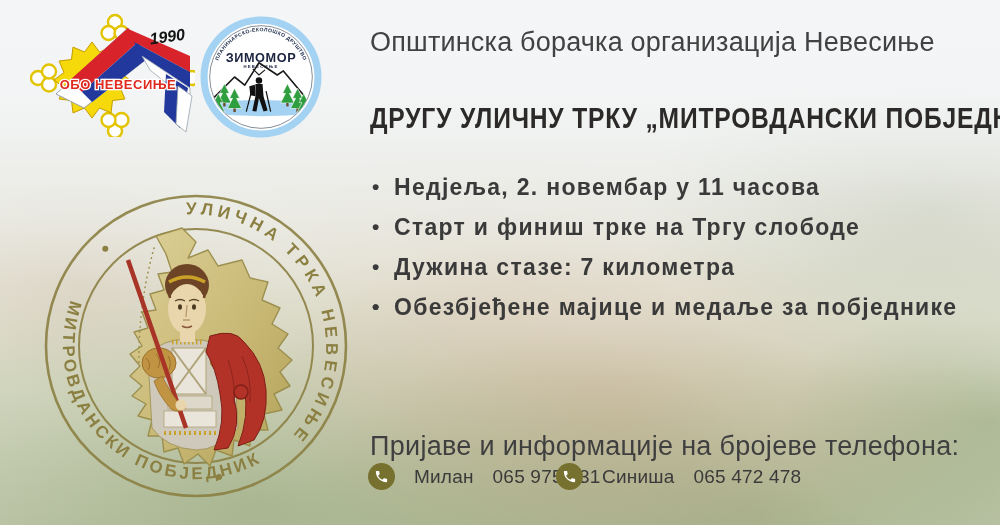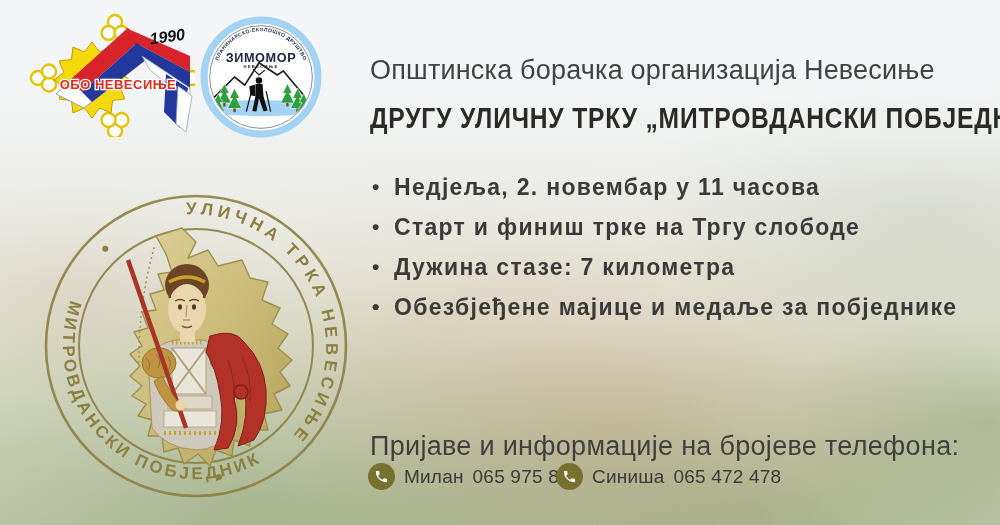--- a/index.html
+++ b/index.html
@@ -28,31 +28,31 @@
       rgba(240,241,238,.62) 36%,
       rgba(238,237,228,.30) 54%,
       rgba(236,233,222,.12) 72%,
       rgba(235,231,218,0) 100%);
   }
   
   .logo-obo{position:absolute;left:30px;top:12px;width:165px;height:125px;}
   .logo-zimomor{position:absolute;left:200px;top:16px;width:122px;height:122px;}
   
   .org-lines{position:absolute;left:370px;top:24px;font-size:27px;line-height:37px;
-    color:#424242;letter-spacing:.2px;margin-top:28px;}
+    color:#424242;letter-spacing:.2px;}
   .title{position:absolute;left:370px;top:101px;font-size:30px;font-weight:700;
     color:#2b2a28;letter-spacing:1px;white-space:nowrap;
     transform:scaleX(.82);transform-origin:0 50%;}
   .bullets{position:absolute;left:370px;top:171px;width:620px;list-style:none;margin:0;padding:0;}
   .bullet-row{position:relative;padding-left:24px;margin-bottom:7px;
     font-size:23px;font-weight:700;letter-spacing:1.3px;line-height:33px;color:#3a3a3a;}
   .bullet-dot{position:absolute;left:2px;top:-1px;font-size:21px;color:#3a3a3a;}
   .indent-deep{padding-left:183px;}
   .contact-heading{position:absolute;left:370px;top:431px;font-size:27px;color:#3f3f3f;letter-spacing:.3px;}
-  .phone-entry{position:absolute;top:463px;display:flex;align-items:center;gap:9px;
+  .phone-entry{position:absolute;top:463px;display:flex;align-items:center;gap:19px;
     font-size:19px;color:#3a3a3a;letter-spacing:.2px;}
   .phone-entry.p0{left:368px;} .phone-entry.p1{left:556px;} .phone-entry.p2{left:790px;}
   .phone-badge{width:27px;height:27px;border-radius:50%;background:#77712f;
     display:flex;align-items:center;justify-content:center;flex:0 0 auto;}
   .phone-badge svg{width:15px;height:15px;display:block;}
   
   .seal{position:absolute;left:36px;top:186px;width:320px;height:320px;}
   .seal text{font-family:"Liberation Sans",sans-serif;}
 </style>
 </head>

